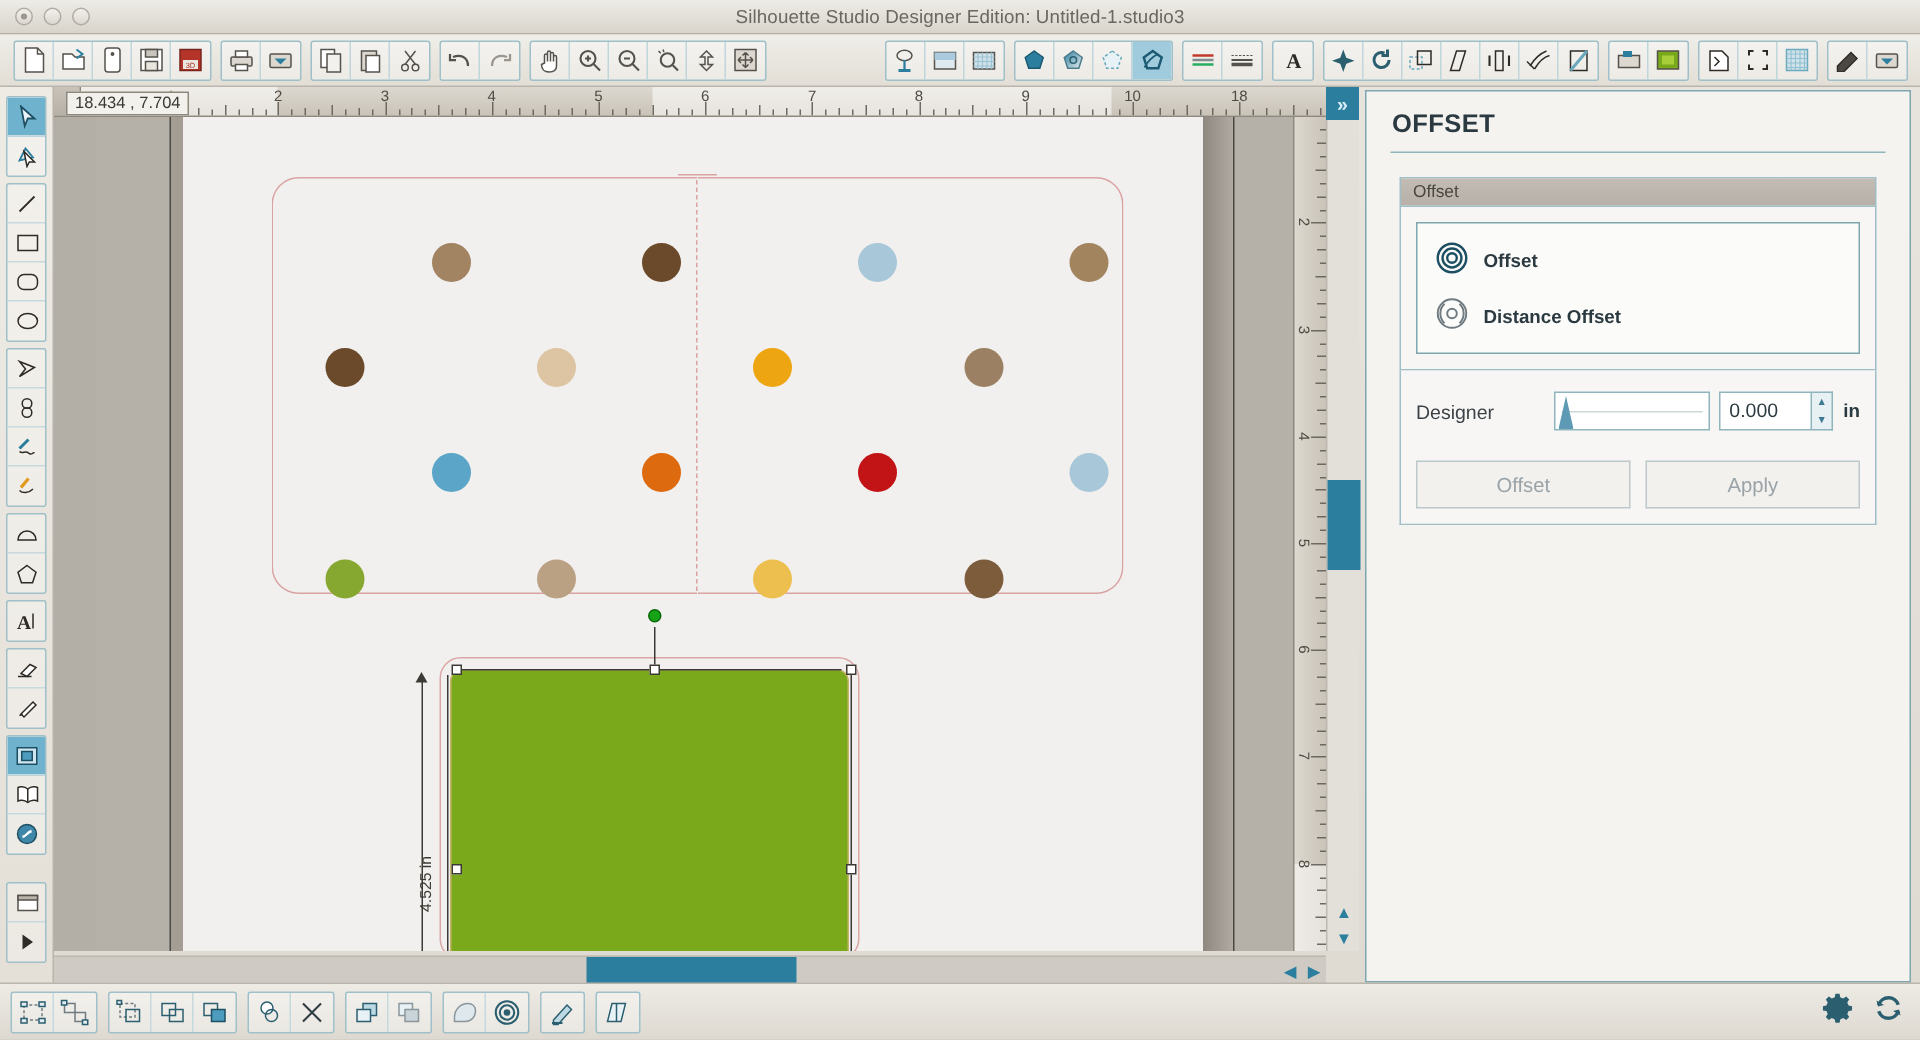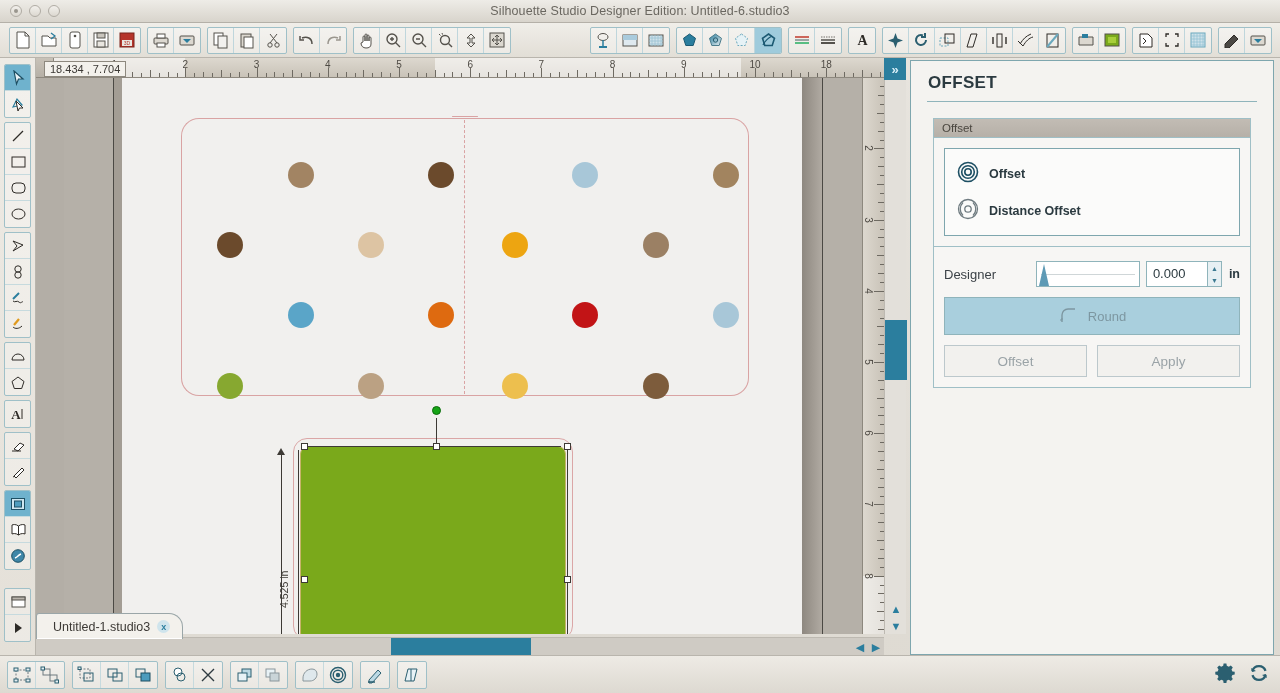--- a/index.html
+++ b/index.html
@@ -296,21 +296,21 @@
 <body>
 
 <div id="app">
 
   <div id="titlebar">
     <div class="winbtns">
       <div class="winbtn first"></div>
       <div class="winbtn"></div>
       <div class="winbtn"></div>
     </div>
-    <div id="titletext">Silhouette Studio Designer Edition: Untitled-6.studio3</div>
+    <div id="titletext">Silhouette Studio Designer Edition: Untitled-1.studio3</div>
   </div>
 
   <div id="toolbar">
 
     <div class="tgroup nopad">
       <div class="tbtn">
         <svg width="16" height="18" viewBox="0 0 16 18">
             <path d="M2 1h8l4 4v12H2z" fill="#fff" stroke="#55524c"></path>
             <path d="M10 1v4h4" fill="none" stroke="#55524c"></path>
           </svg>
@@ -995,26 +995,20 @@
     <div id="vup">▲</div>
     <div id="vdown">▼</div>
   </div>
 
   <div id="hscroll">
     <div id="hthumb"></div>
     <div id="hleft">◀</div>
     <div id="hright">▶</div>
   </div>
 
-  <div id="tabstrip">
-    <div id="doctab">
-      <span>Untitled-1.studio3</span>
-      <span id="tabclose">x</span>
-    </div>
-  </div>
 
   <div id="rightpanel">
     <div id="paneltitle">OFFSET</div>
     <div id="panelrule"></div>
 
     <div class="sect">
       <div class="secthdr">Offset</div>
       <div class="sectbody">
         <div class="optbox">
           <div class="opt">
@@ -1051,29 +1045,20 @@
           </div>
           <div class="numfield">0.000</div>
           <div class="spin">
             <div>▲</div>
             <div>▼</div>
           </div>
           <div class="unit">in</div>
         </div>
 
         <div class="segrow">
-          <div class="seg active">
-            <span>
-              <svg width="22" height="20" viewBox="0 0 22 20">
-                  <path d="M4 17V10a6 6 0 016-6h7" fill="none" stroke="#7d97a1" stroke-width="1.4"></path>
-                  <path d="M3 16v-2h2" fill="none" stroke="#7d97a1"></path>
-                </svg>
-            </span>
-            <span>Round</span>
-          </div>
         </div>
 
         <div class="btnrow">
           <div class="pbtn">Offset</div>
           <div class="pbtn">Apply</div>
         </div>
       </div>
     </div>
   </div>
 

